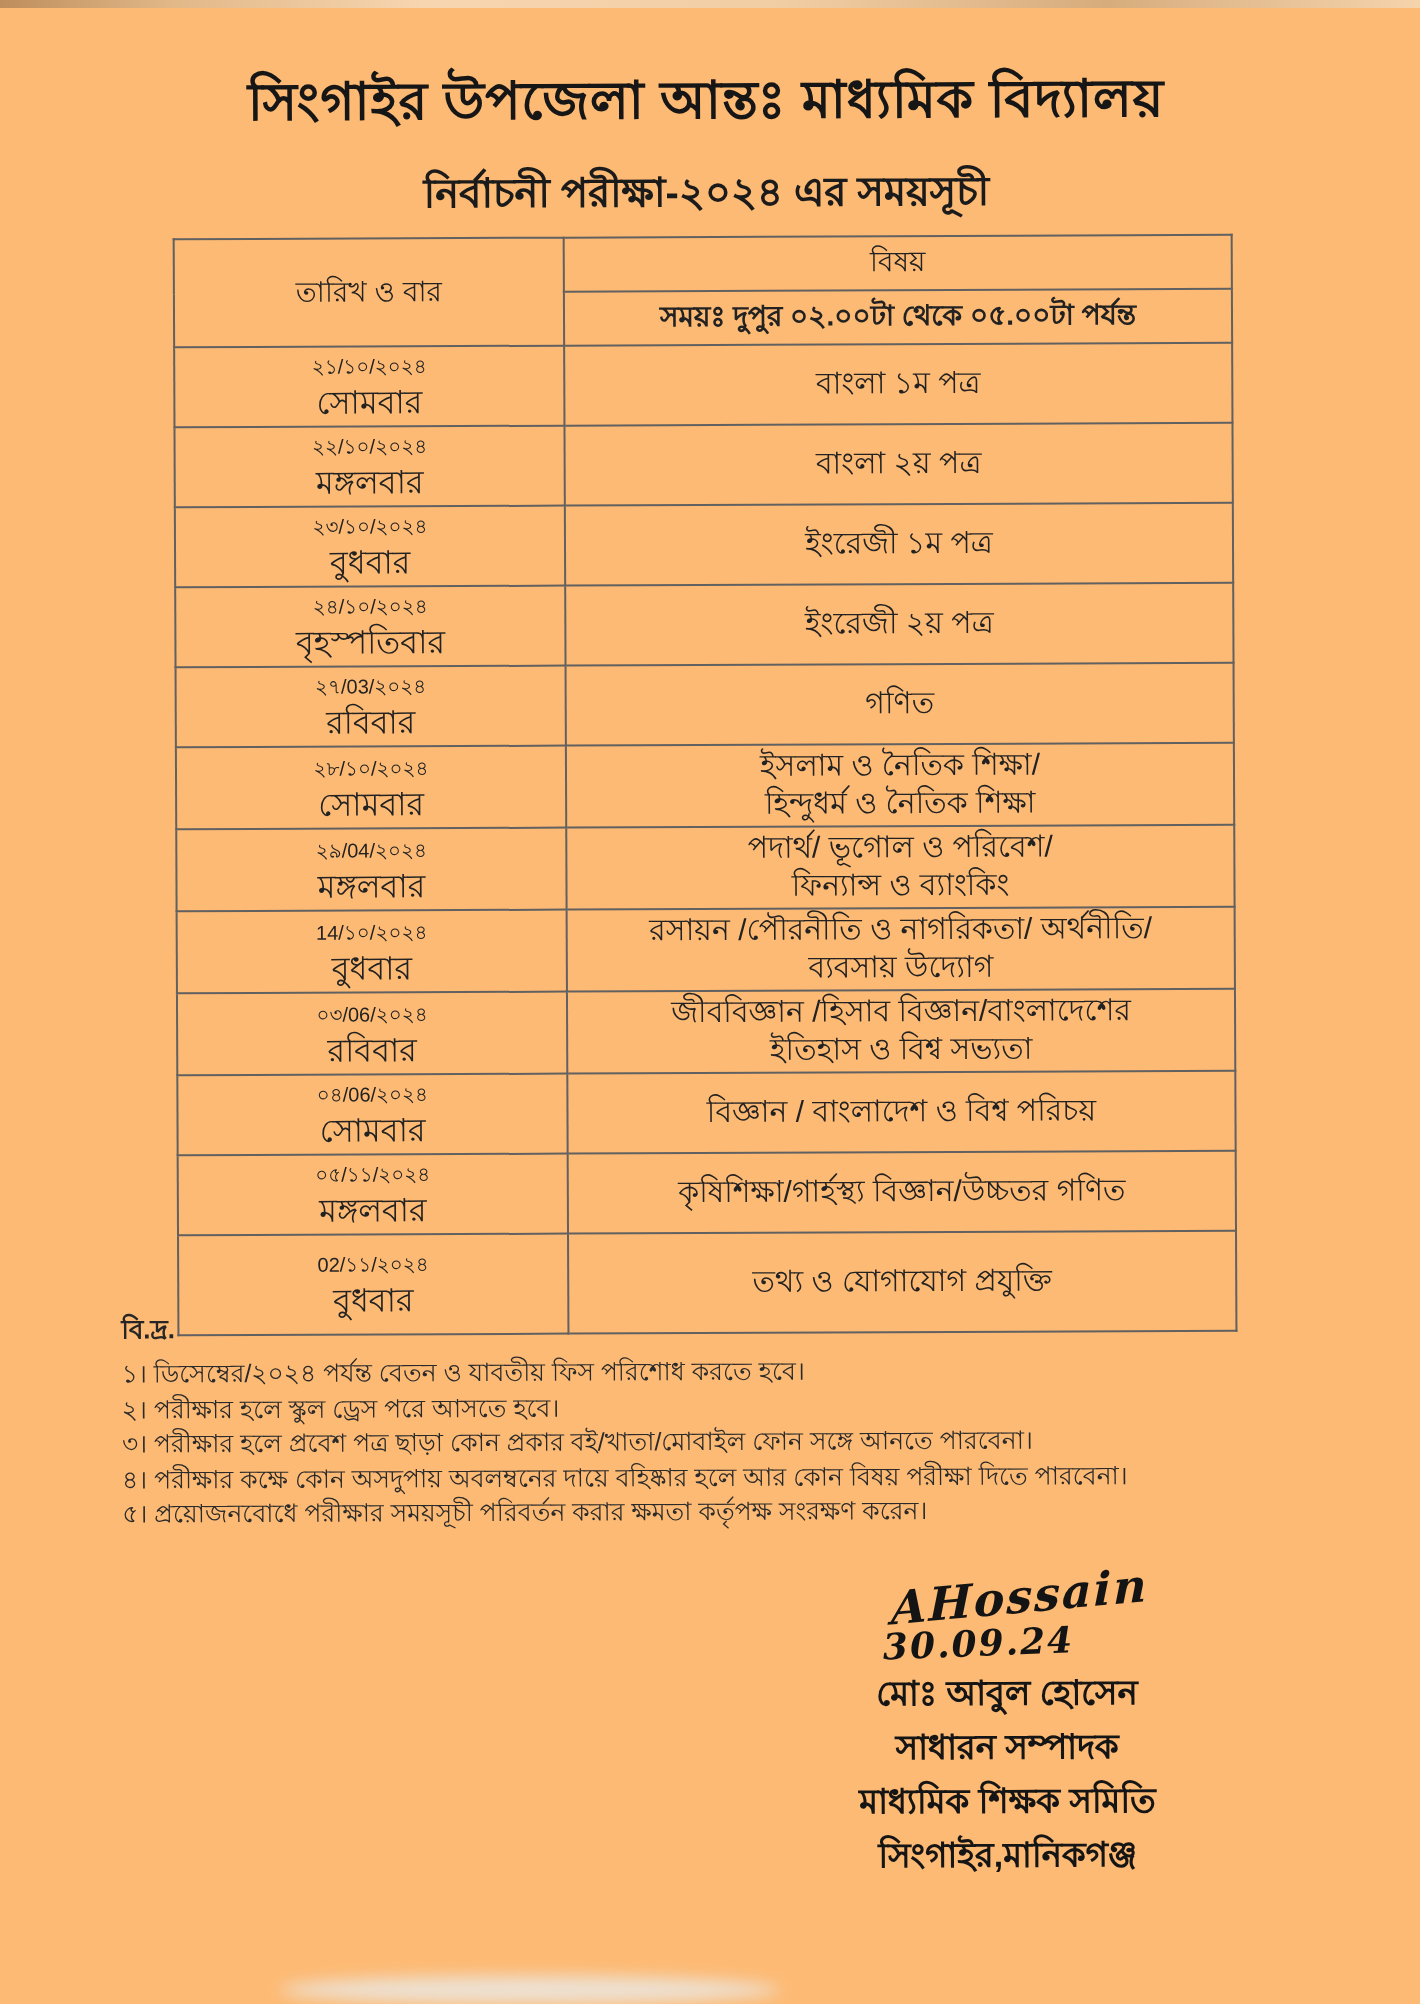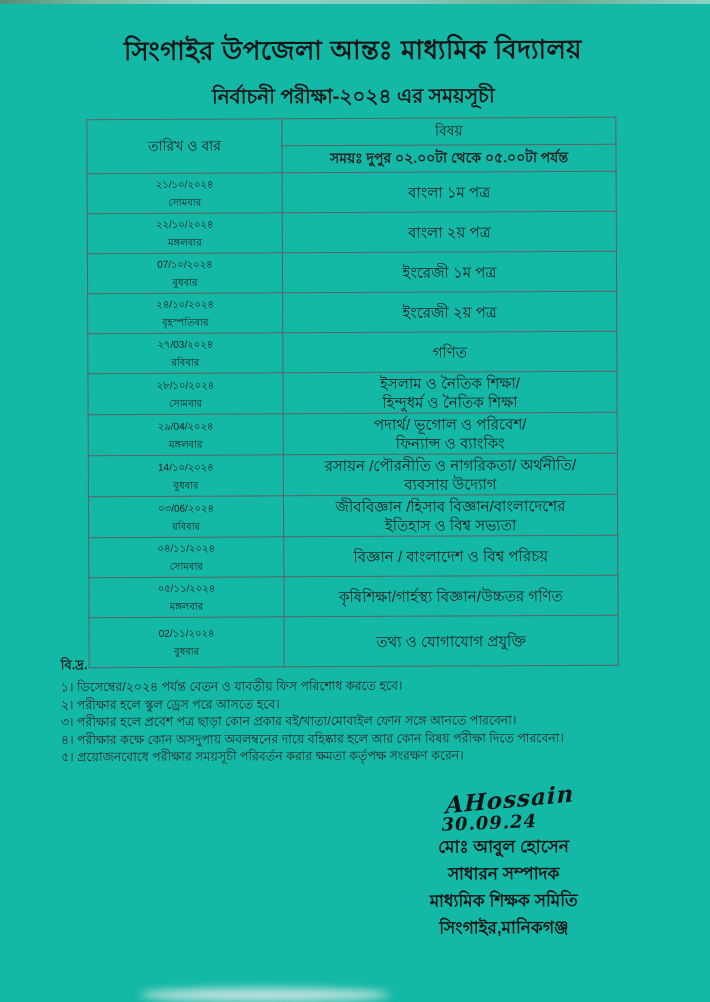--- a/index.html
+++ b/index.html
@@ -6,21 +6,21 @@
   html, body { background: #ffffff; }
   body {
     width: 710px; height: 1002px;
     font-family: "Liberation Sans", "DejaVu Sans", sans-serif;
     color: #1f1f1f;
     overflow: hidden;
     position: relative;
   }
   .page {
     position: absolute; inset: 0;
-    background: #14b8a6;
+    background: #fdba74;
   }
   .scan-edge-top {
     position: absolute; top: 0; left: 0; right: 0; height: 4px;
     background: linear-gradient(90deg, #8a6a48 0%, #cab597 12%, #f3ece1 30%, #e8ddcb 55%, #b7a184 78%, #efe8da 100%);
     opacity: .55;
   }
   .scan-smudge-bottom {
     position: absolute; left: 140px; bottom: 0px; width: 250px; height: 14px;
     background: #e9ebea; border-radius: 50%; filter: blur(4px); opacity: .8;
   }
@@ -46,21 +46,21 @@
   }
   col.c-date { width: 195px; }
   col.c-subj { width: 334px; }
   tr.hdr-row td { height: 22px; font-size: 14px; }
   td.date-day-hdr { font-size: 14px; color: #2c2c2c; }
   td.subject-hdr { font-size: 15px; }
   td.time-hdr { font-weight: 700; font-size: 15px; color: #111; }
   tr.data-row { height: 40px; }
   tr.data-row:last-child { height: 50px; }
   td.date-cell .date { font-size: 10px; line-height: 18px; }
-  td.date-cell .day  { font-size: 10px; line-height: 17px; }
+  td.date-cell .day  { font-size: 16px; line-height: 17px; }
   td.subject-cell { white-space: pre-line; line-height: 19px; }
 
   .notes { position: absolute; left: 60px; top: 654px; width: 600px; }
   .notes-heading { font-size: 13px; font-weight: 700; color: #262626; margin-bottom: 3px; }
   .notes-list { list-style: none; }
   .note-item { font-size: 12.5px; line-height: 17.5px; color: #2a2a2a; }
 
   .signature-block {
     position: absolute; left: 382px; top: 786px; width: 240px;
     text-align: center;
@@ -118,21 +118,21 @@
   <tr class="data-row">
     <td class="date-cell">
       <div class="date">২২/১০/২০২৪</div>
       <div class="day">মঙ্গলবার</div>
     </td>
     <td class="subject-cell">বাংলা ২য় পত্র</td>
   </tr>
 
   <tr class="data-row">
     <td class="date-cell">
-      <div class="date">07/১০/২০২৪</div>
+      <div class="date">২৩/১০/২০২৪</div>
       <div class="day">বুধবার</div>
     </td>
     <td class="subject-cell">ইংরেজী ১ম পত্র</td>
   </tr>
 
   <tr class="data-row">
     <td class="date-cell">
       <div class="date">২৪/১০/২০২৪</div>
       <div class="day">বৃহস্পতিবার</div>
     </td>
@@ -178,21 +178,21 @@
     <td class="date-cell">
       <div class="date">০৩/06/২০২৪</div>
       <div class="day">রবিবার</div>
     </td>
     <td class="subject-cell">জীববিজ্ঞান /হিসাব বিজ্ঞান/বাংলাদেশের
 ইতিহাস ও বিশ্ব সভ্যতা</td>
   </tr>
 
   <tr class="data-row">
     <td class="date-cell">
-      <div class="date">০৪/১১/২০২৪</div>
+      <div class="date">০৪/06/২০২৪</div>
       <div class="day">সোমবার</div>
     </td>
     <td class="subject-cell">বিজ্ঞান / বাংলাদেশ ও বিশ্ব পরিচয়</td>
   </tr>
 
   <tr class="data-row">
     <td class="date-cell">
       <div class="date">০৫/১১/২০২৪</div>
       <div class="day">মঙ্গলবার</div>
     </td>

